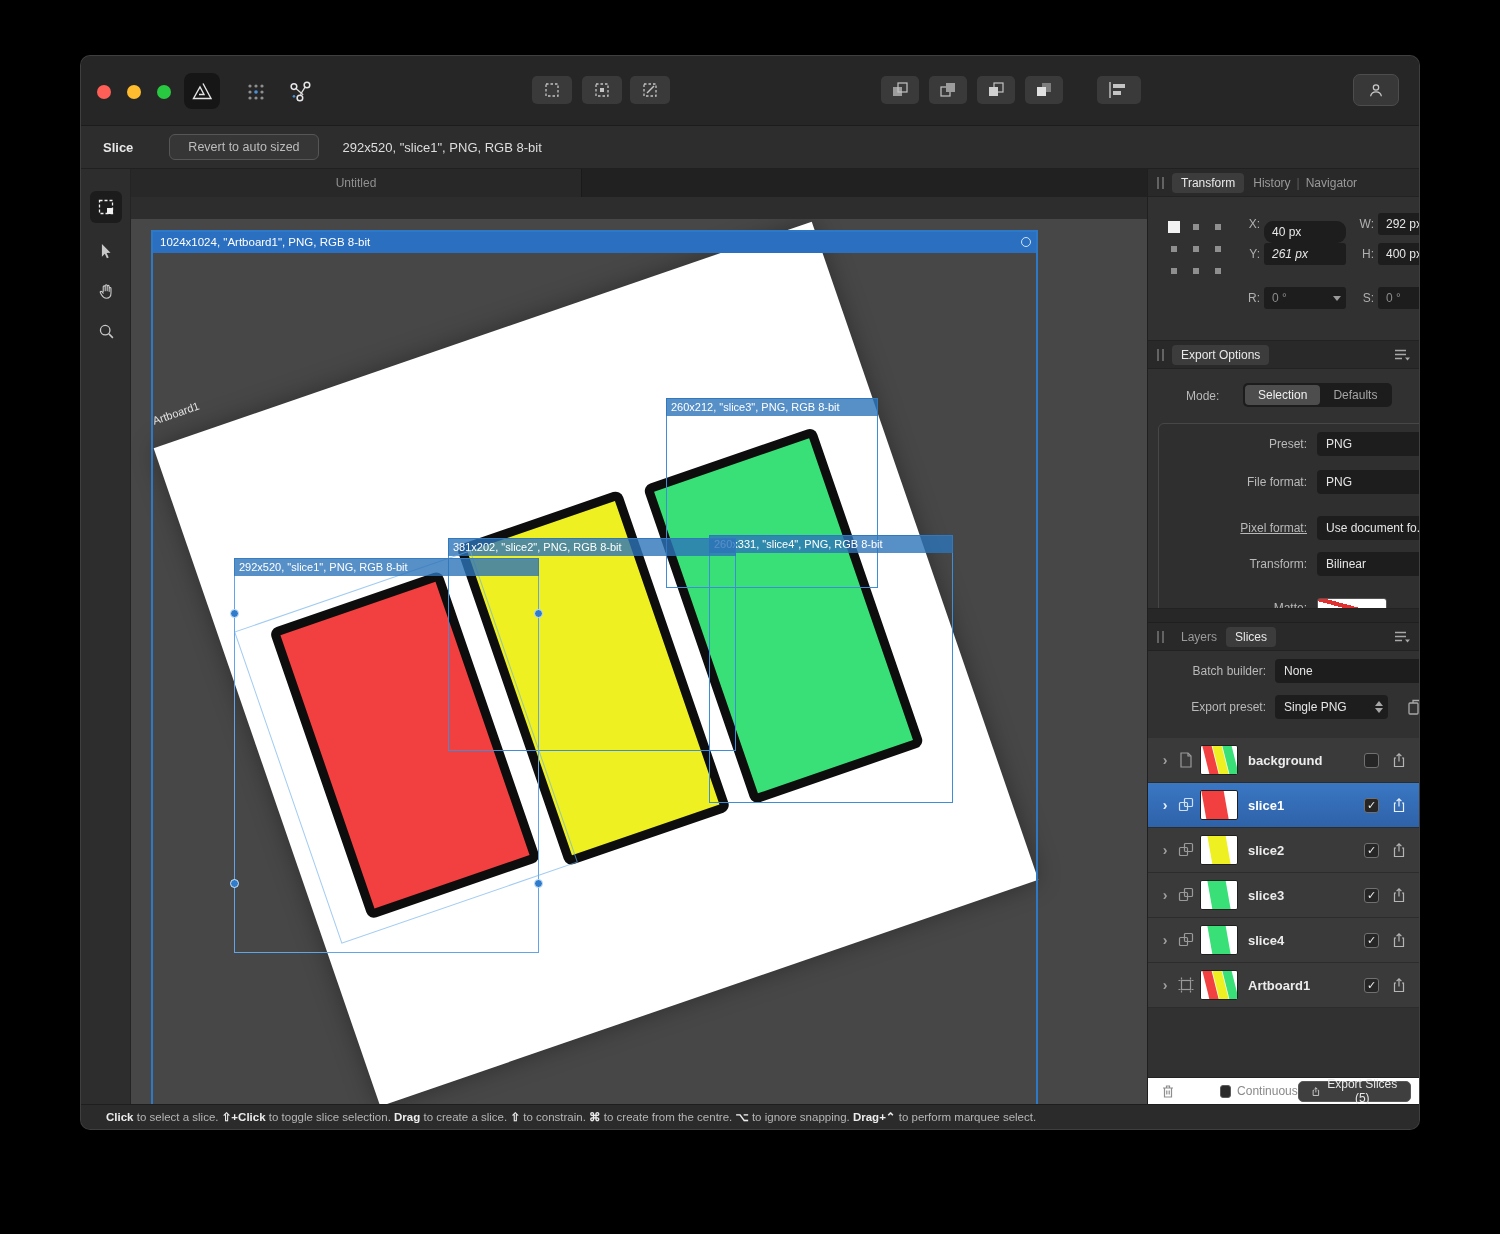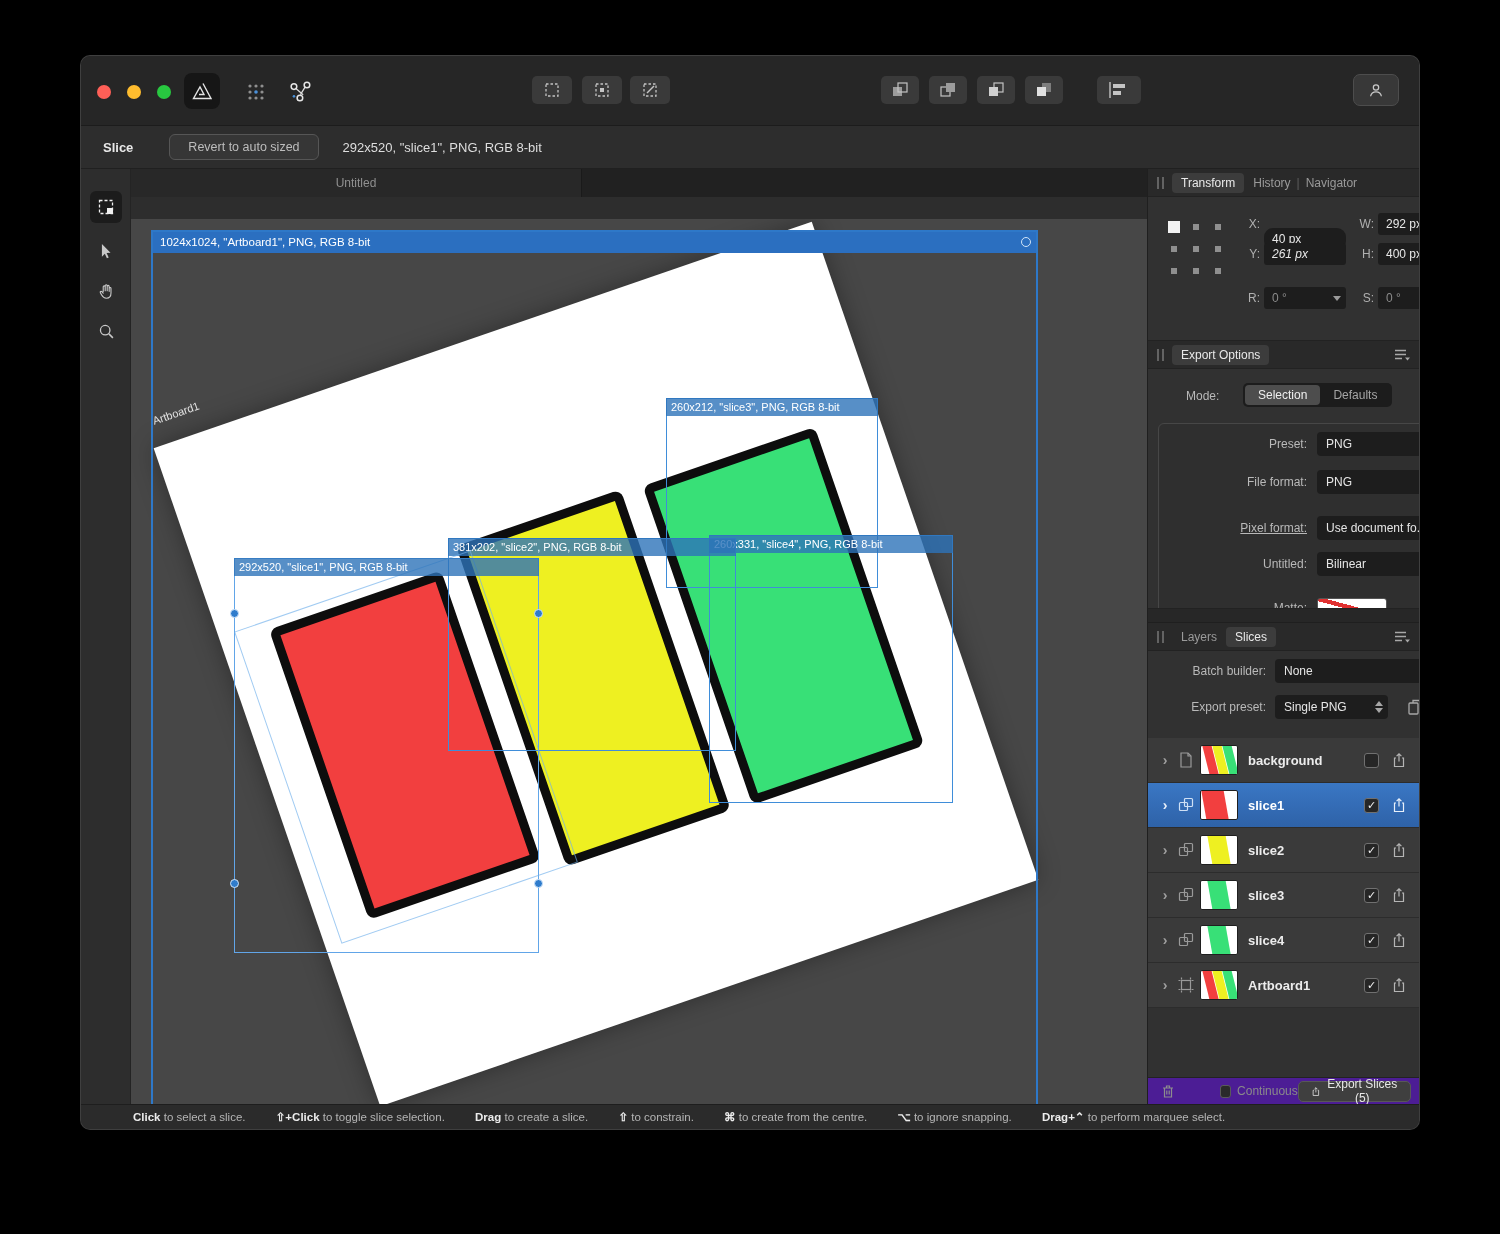--- a/index.html
+++ b/index.html
@@ -90,27 +90,27 @@
   .slrow.sel { background:linear-gradient(#3a77c4,#2e62a8); }
   .chev { width:18px; text-align:center; color:#9f9f9f; font-size:14px; font-weight:bold; }
   .slrow.sel .chev { color:#e8f0fa; }
   .typeicon { width:24px; display:flex; justify-content:center; }
   .thumb { width:38px; height:30px; background:#fff; border-radius:2px; position:relative; overflow:hidden; flex:0 0 38px; border:1px solid #1f1f1f; margin-left:2px; }
   .stripe { position:absolute; top:-8px; bottom:-8px; transform:rotate(-14deg); }
   .slname { font-size:13px; font-weight:bold; color:#ececec; margin-left:10px; flex:1; }
   .cb { width:15px; height:15px; border:1px solid #707070; border-radius:3px; background:#262626; color:#f0f0f0; font-size:11px; line-height:13px; text-align:center; flex:0 0 15px; }
   .rowshare { margin:0 12px 0 12px; display:flex; }
   .slices-filler { flex:1; background:#313131; }
-  .slices-bottom { height:27px; background:#4c1d95; border-top:1px solid #222; display:flex; align-items:center; flex:0 0 auto; }
+  .slices-bottom { height:27px; background:#ffffff; border-top:1px solid #222; display:flex; align-items:center; flex:0 0 auto; }
   .cont-cb { width:13px; height:13px; border:1px solid #5a5a5a; border-radius:3px; background:#2a2a2a; margin-left:44px; }
   .cont-label { color:#8a8a8a; font-size:12px; margin-left:6px; }
   .export-btn { margin-left:auto; margin-right:8px; height:21px; display:flex; align-items:center; gap:6px; padding:0 12px; background:#3f3f3f; border:1px solid #585858; border-radius:5px; color:#e8e8e8; font-size:12px; }
   
   .statusbar { height:25px; background:#2b2b2b; border-top:1px solid #1e1e1e; color:#b5b5b5; font-size:11.5px; line-height:24px; padding-left:25px; white-space:pre; overflow:hidden; flex:0 0 auto; }
-  .statusbar .b { color:#ececec; font-weight:bold;margin-left:27px; }
+  .statusbar .b { color:#ececec; font-weight:bold; }
   svg { display:block; }
 </style>
 </head>
 <body>
 
 <div class="window">
 
   <div class="titlebar">
     <div class="tl close"></div>
     <div class="tl min"></div>
@@ -300,21 +300,21 @@
           <span class="anchor-dot" style="left:47px; top:3px;"></span>
           <span class="anchor-dot" style="left:3px;  top:25px;"></span>
           <span class="anchor-dot" style="left:25px; top:25px;"></span>
           <span class="anchor-dot" style="left:47px; top:25px;"></span>
           <span class="anchor-dot" style="left:3px;  top:47px;"></span>
           <span class="anchor-dot" style="left:25px; top:47px;"></span>
           <span class="anchor-dot" style="left:47px; top:47px;"></span>
         </div>
 
         <span class="tf-label" style="left:88px; top:16px;">X:</span>
-        <div class="tf-field" style="left:116px; top:31px;border-radius:9px;">40 px</div>
+        <div class="tf-field" style="left:116px; top:24px;border-radius:9px;">40 px</div>
         <span class="tf-label" style="left:202px; top:16px;">W:</span>
         <div class="tf-field" style="left:230px; top:16px;">292 px</div>
 
         <span class="tf-label" style="left:88px; top:46px;">Y:</span>
         <div class="tf-field" style="left:116px; top:46px;font-style:italic;">261 px</div>
         <span class="tf-label" style="left:202px; top:46px;">H:</span>
         <div class="tf-field" style="left:230px; top:46px;">400 px</div>
 
         <span class="tf-label" style="left:88px; top:90px;">R:</span>
         <div class="tf-field dim" style="left:116px; top:90px;"><span>0 °</span><span class="caret"></span></div>
@@ -359,21 +359,21 @@
                 <span class="tri-up"></span>
                 <span class="tri-dn"></span>
               </span></div>
 
           <span class="gb-label" style="top:92px;text-decoration:underline;">Pixel format:</span>
           <div class="dd" style="left:158px; top:92px; width:156px;"><span>Use document fo...</span><span class="stepper">
                 <span class="tri-up"></span>
                 <span class="tri-dn"></span>
               </span></div>
 
-          <span class="gb-label" style="top:128px;">Untitled:</span>
+          <span class="gb-label" style="top:128px;">Transform:</span>
           <div class="dd" style="left:158px; top:128px; width:156px;"><span>Bilinear</span><span class="stepper">
                 <span class="tri-up"></span>
                 <span class="tri-dn"></span>
               </span></div>
 
           <span class="gb-label" style="top:172px;">Matte:</span>
           <div class="matte-swatch" style="top:174px;"></div>
         </div>
       </div>
 

